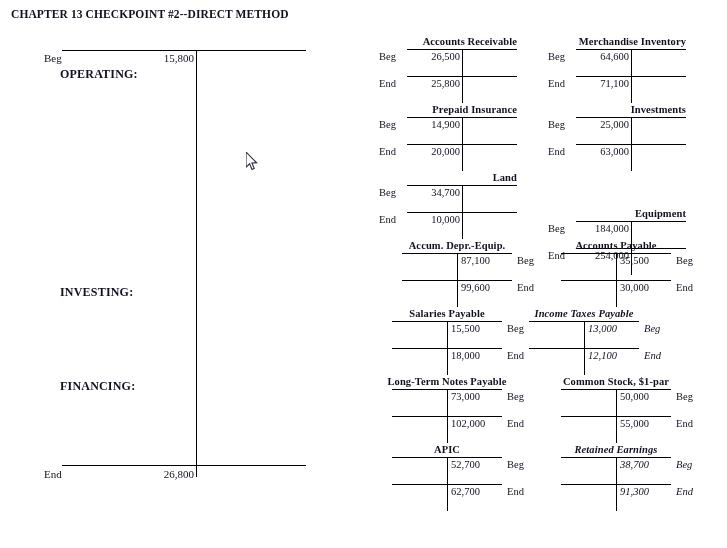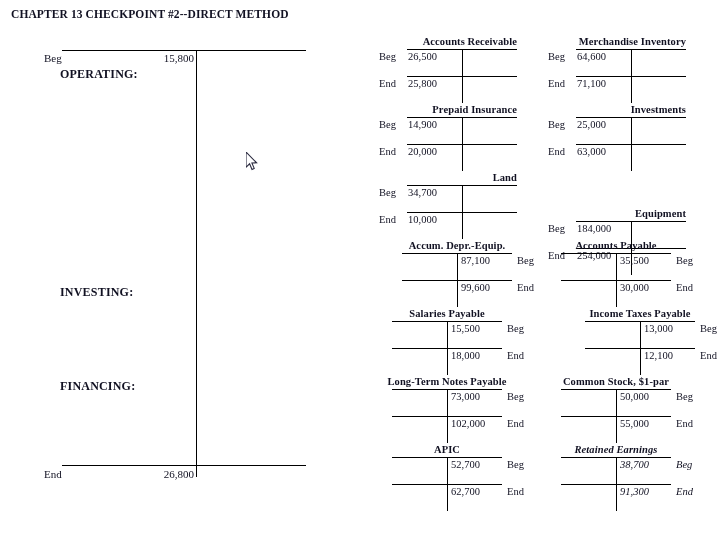--- a/index.html
+++ b/index.html
@@ -153,21 +153,21 @@
   }
   .t-row-beg { top: 15px; }
   .t-row-end { top: 42px; }
 
   
   .t-account.debit .t-title   { left: 28px; text-align: right; }
   .t-account.debit .t-rule-top,
   .t-account.debit .t-rule-mid { left: 28px; }
   .t-account.debit .t-divider { left: 83px; }
   .t-account.debit .t-label   { left: 0px; }
-  .t-account.debit .t-value   { left: 29px; }
+  .t-account.debit .t-value   { left: 29px; text-align: right; }
 
   
   .t-account.credit .t-title  { left: 13px; }
   .t-account.credit .t-rule-top,
   .t-account.credit .t-rule-mid { left: 13px; }
   .t-account.credit .t-divider { left: 68px; }
   .t-account.credit .t-label  { left: 128px; }
   .t-account.credit .t-value  { left: 72px; text-align: left; }
 
   
@@ -288,21 +288,21 @@
     <div class="t-account credit" style="left: 379px; top: 308px;">
       <div class="t-title">Salaries Payable</div>
       <div class="t-rule-top"></div>
       <div class="t-rule-mid"></div>
       <div class="t-divider"></div>
       <div class="t-label t-row-beg">Beg</div>
       <div class="t-value t-row-beg">15,500</div>
       <div class="t-label t-row-end">End</div>
       <div class="t-value t-row-end">18,000</div>
     </div>
-    <div class="t-account credit" style="left: 572px; top: 308px;">
+    <div class="t-account credit" style="left: 516px; top: 308px; font-style: italic;">
       <div class="t-title">Income Taxes Payable</div>
       <div class="t-rule-top"></div>
       <div class="t-rule-mid"></div>
       <div class="t-divider"></div>
       <div class="t-label t-row-beg">Beg</div>
       <div class="t-value t-row-beg">13,000</div>
       <div class="t-label t-row-end">End</div>
       <div class="t-value t-row-end">12,100</div>
     </div>
     <div class="t-account credit wide-title" style="left: 379px; top: 376px;">

